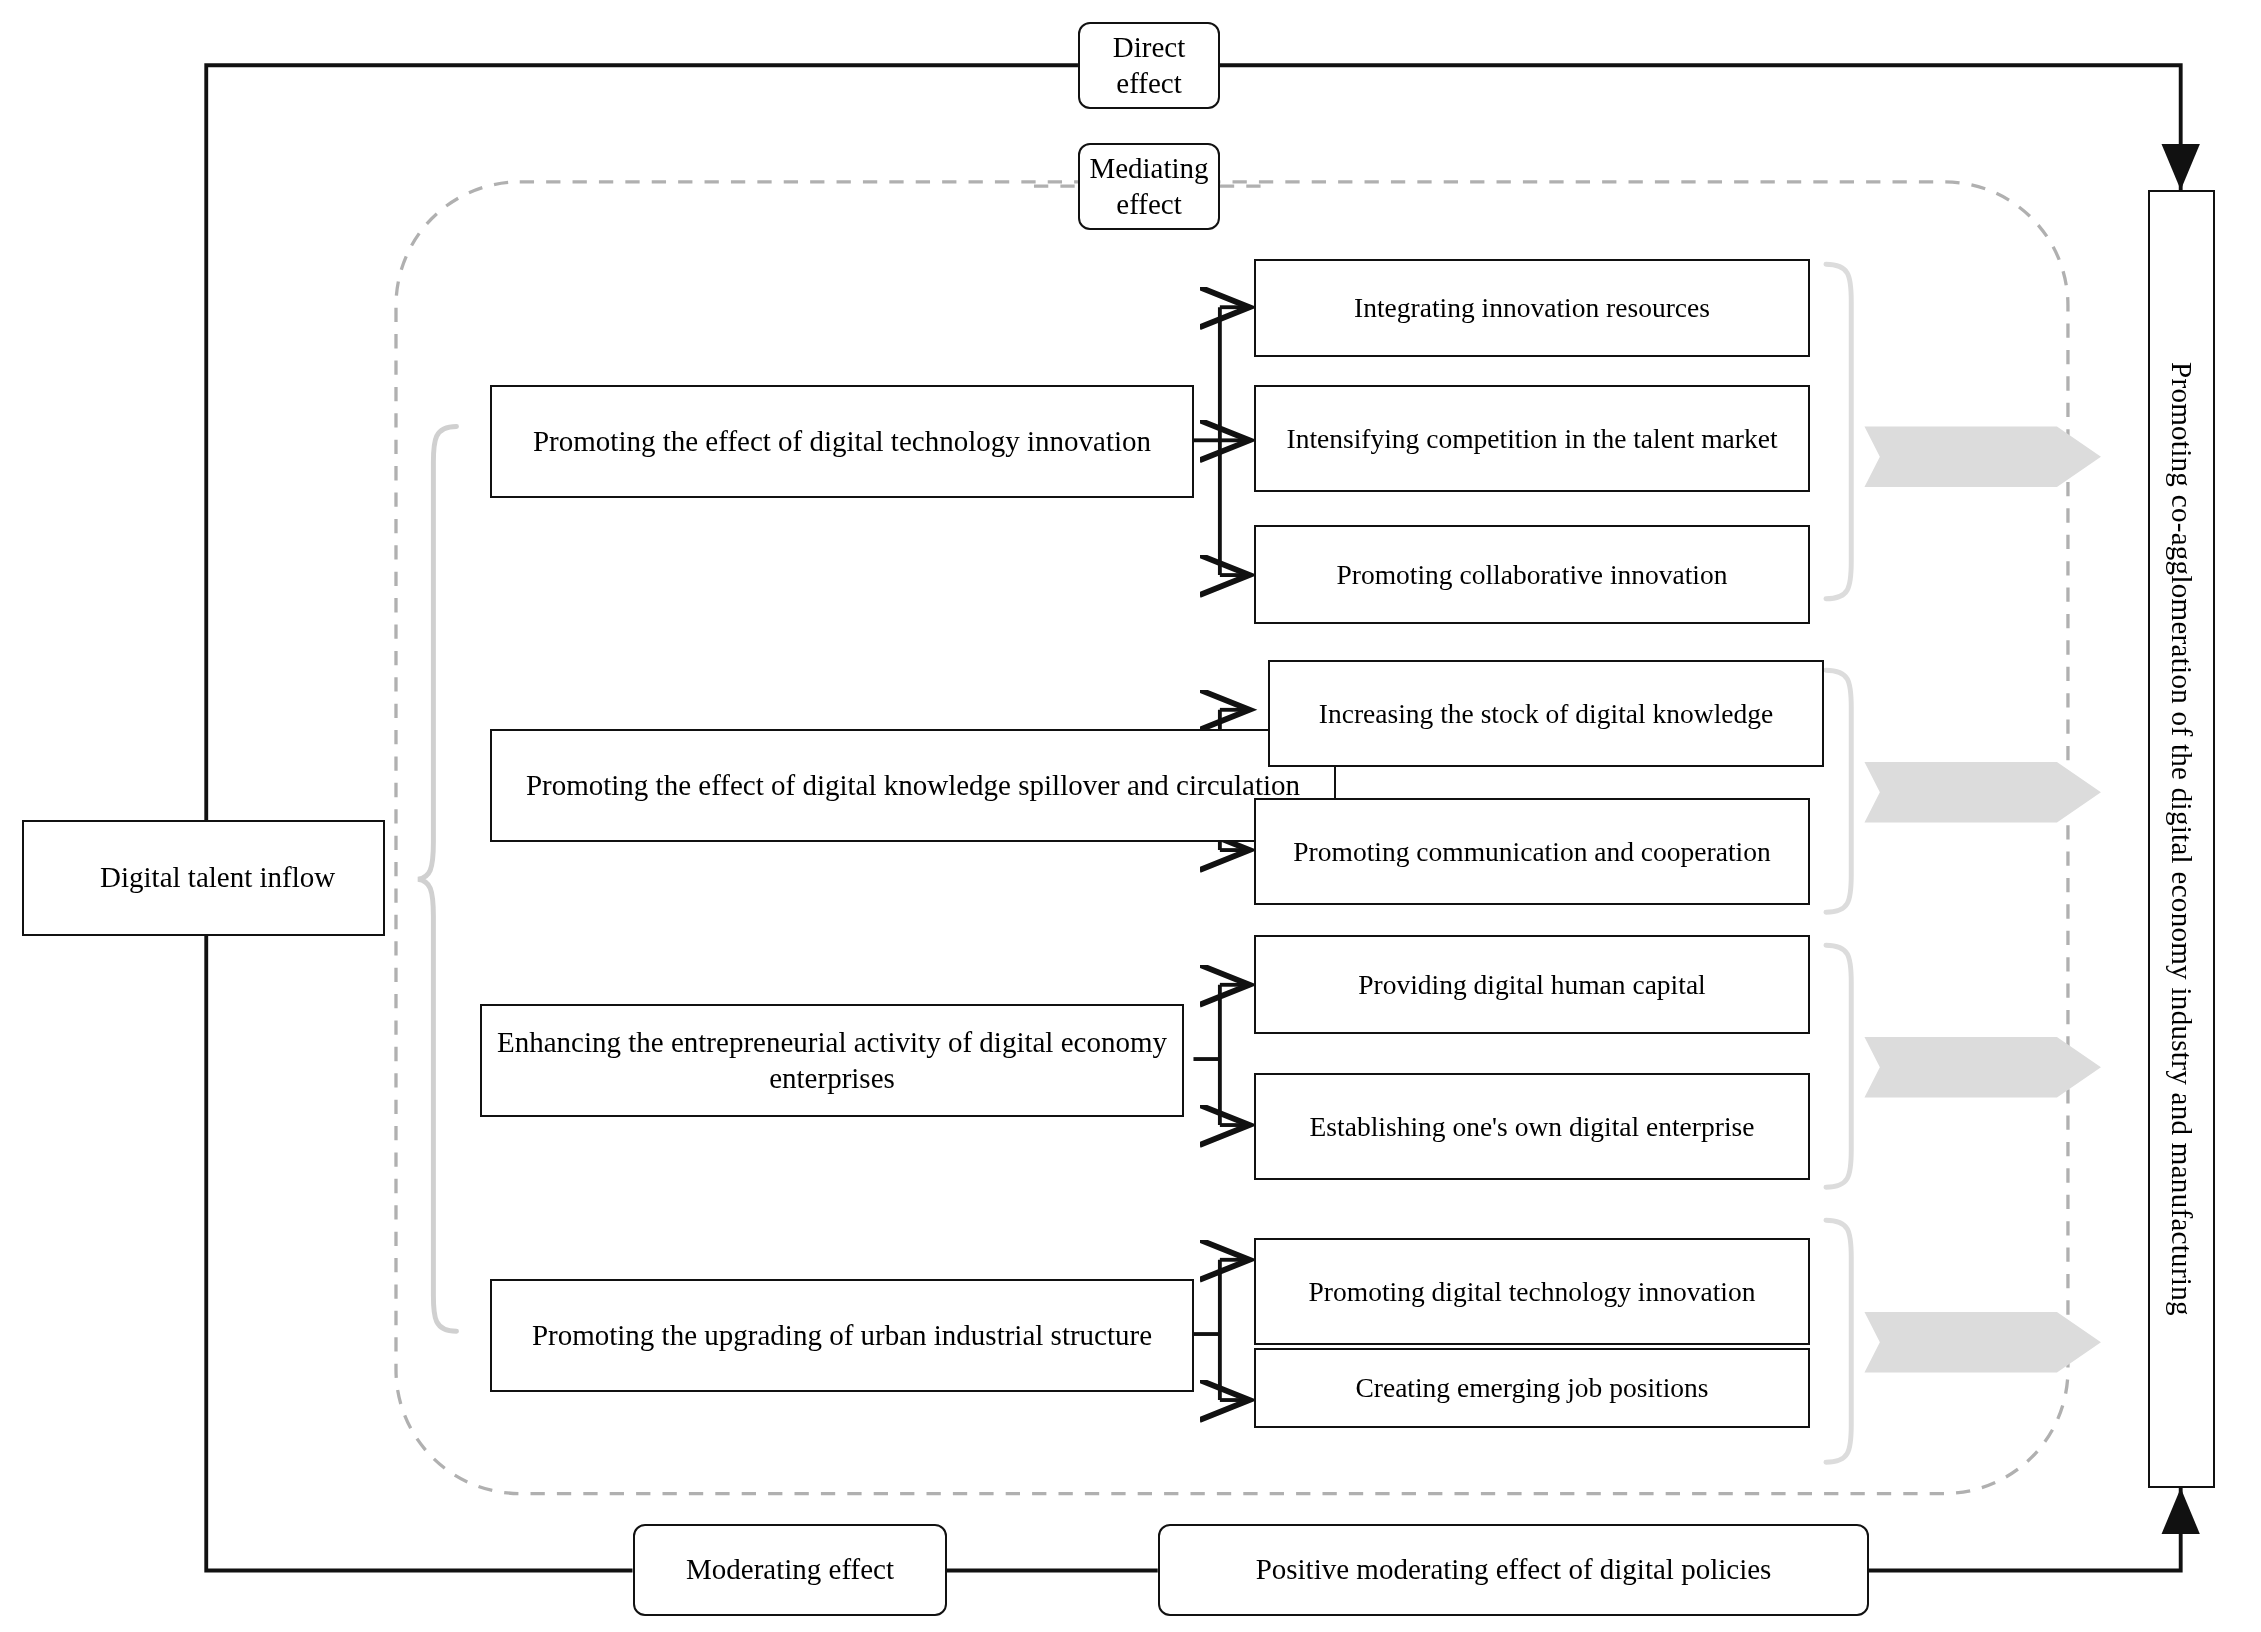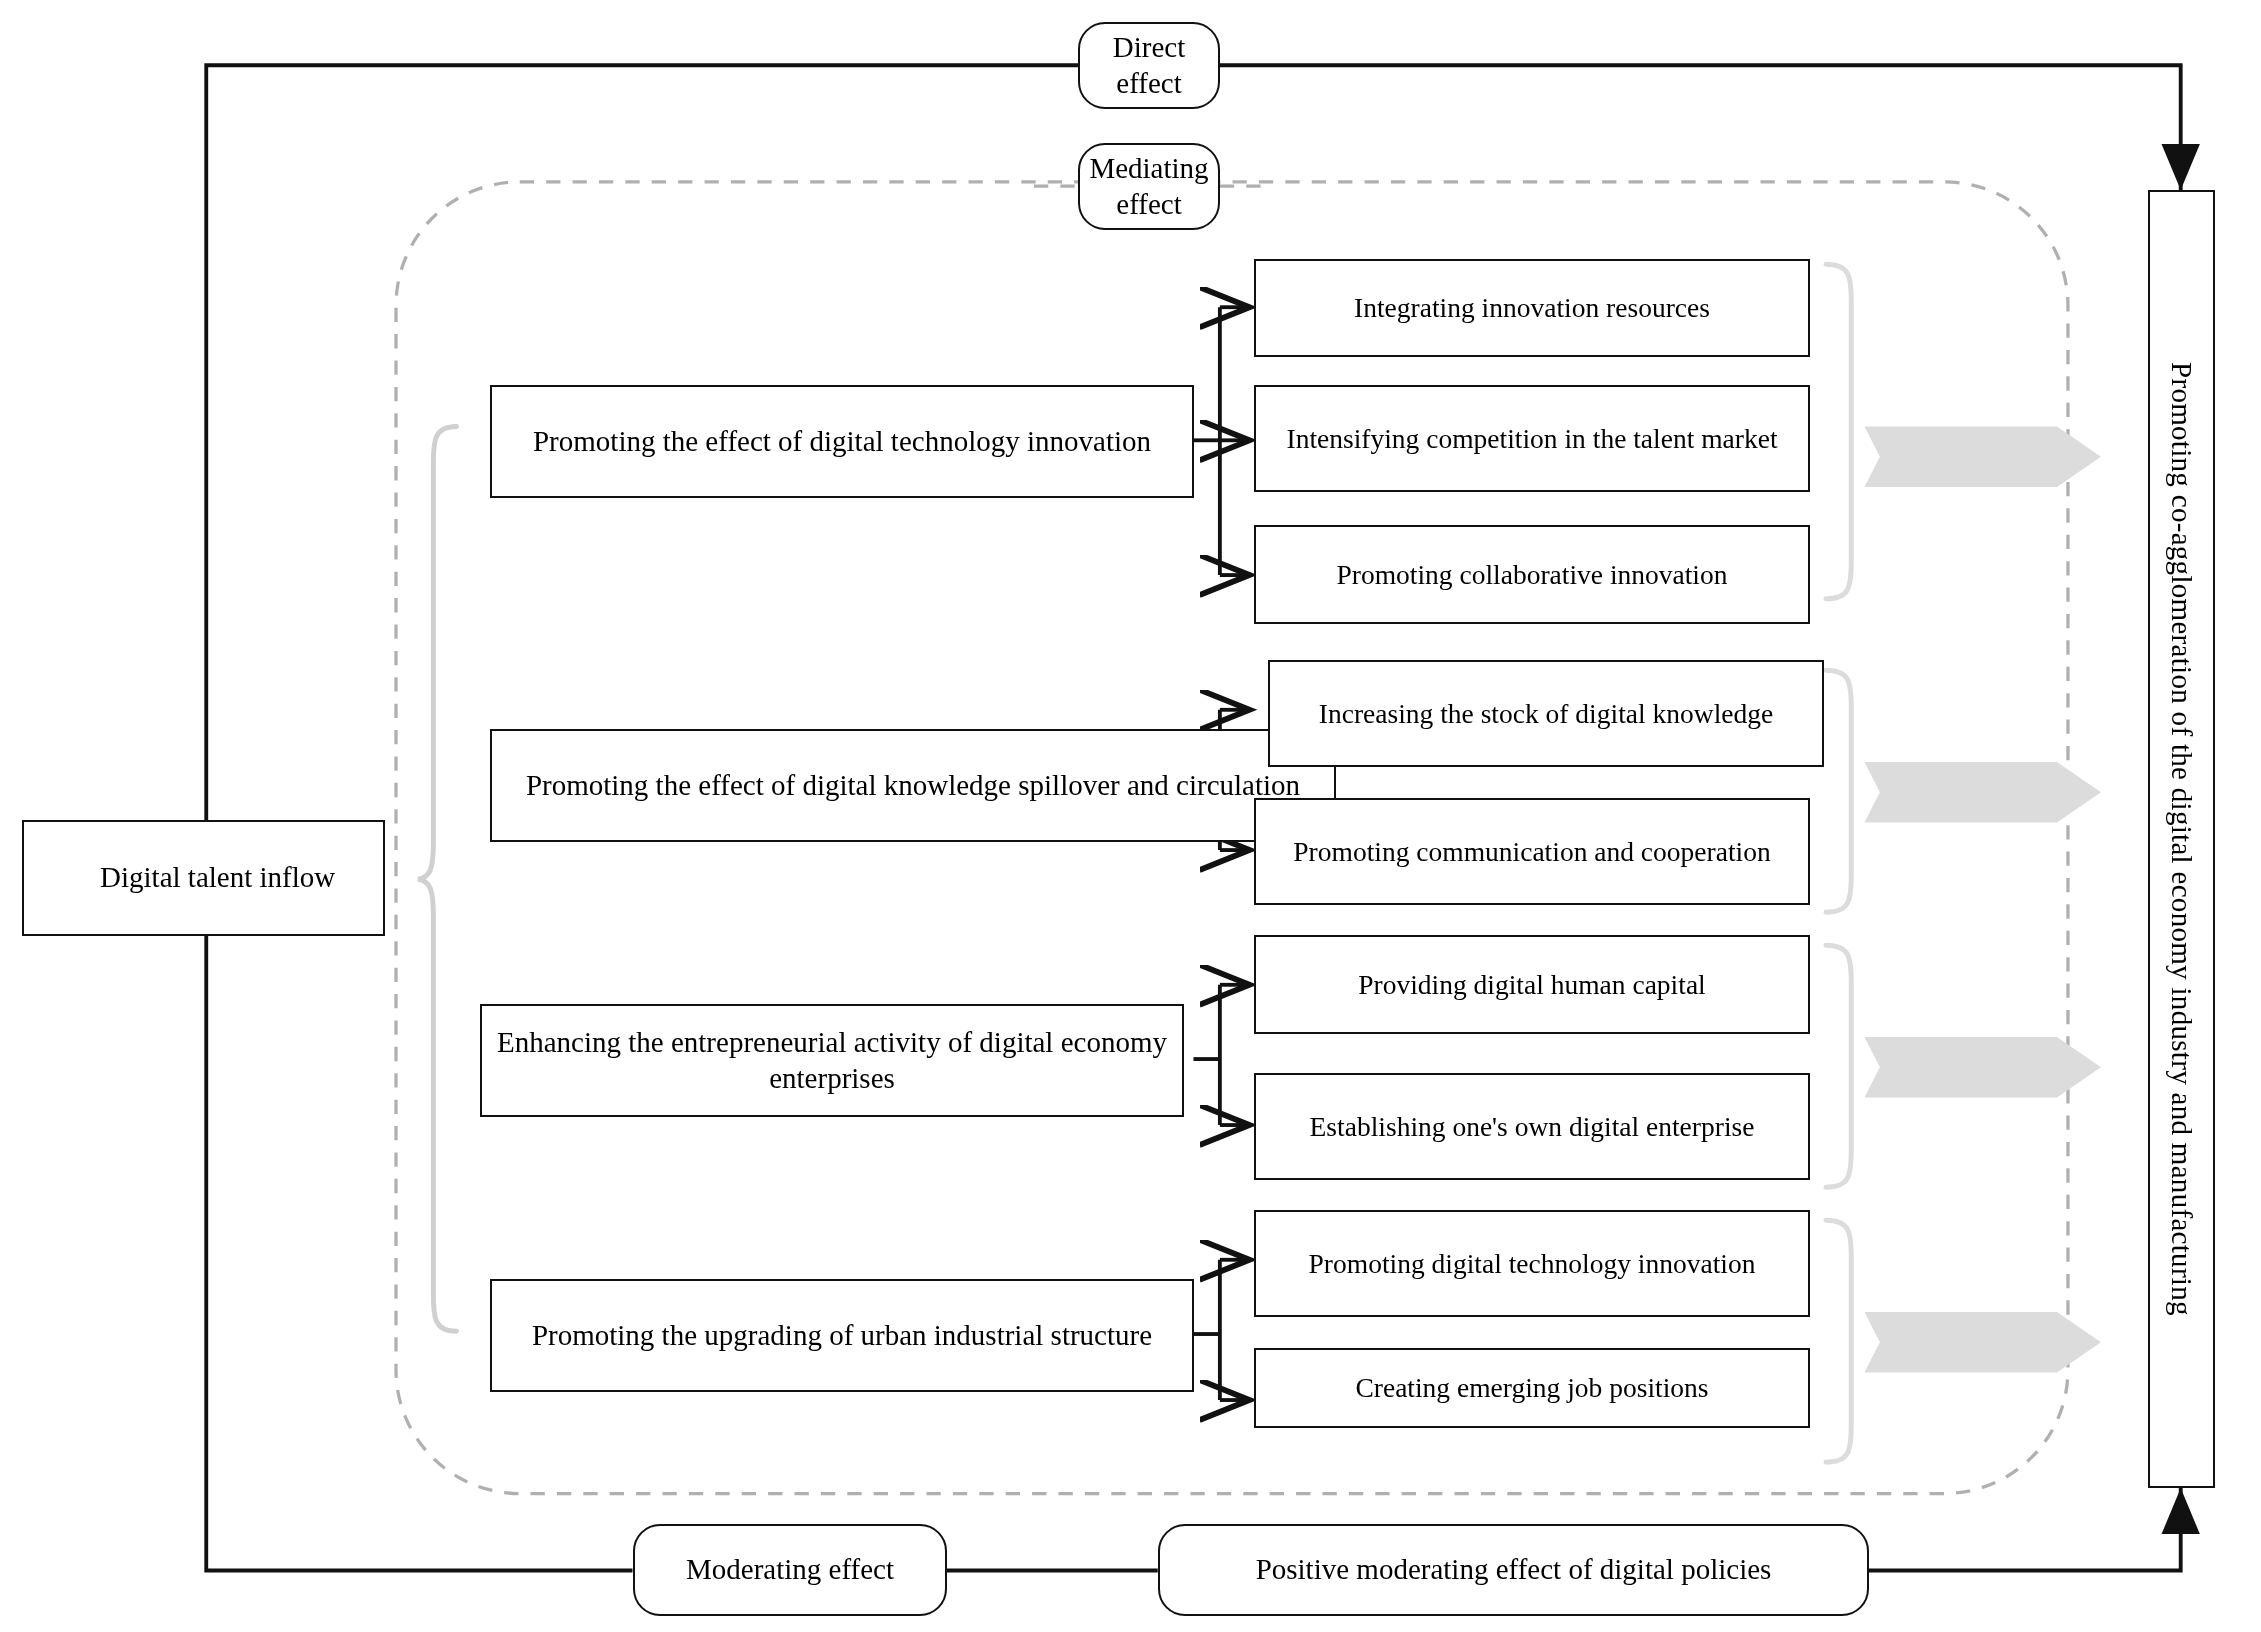--- a/index.html
+++ b/index.html
@@ -6,21 +6,21 @@
   html,body{margin:0;padding:0;background:#ffffff;}
   body{font-family:"Liberation Serif","DejaVu Serif",serif;color:#000;}
   #canvas{position:relative;width:2261px;height:1633px;background:#fff;overflow:hidden;}
   svg.layer{position:absolute;left:0;top:0;width:2261px;height:1633px;pointer-events:none;}
 
   .node{position:absolute;box-sizing:border-box;background:#ffffff;border:2.2px solid #111111;
         display:flex;align-items:center;justify-content:center;text-align:center;
         line-height:1.22;padding:2.2px 7.7px;}
   .node span{display:block;}
 
-  .rounded{border-radius:27px;}
+  .rounded{border-radius:12px;}
 
   
   #src{font-size:29px;}
   
   .mediator{font-size:29px;}
   
   .sub{font-size:27.5px;}
   
   .pill{font-size:29px;}
 
@@ -192,21 +192,21 @@
     <span>Promoting communication and cooperation</span>
   </div>
 
   <div class="node sub" style="left:1254px;top:935px;width:556px;height:99px;">
     <span>Providing digital human capital</span>
   </div>
   <div class="node sub" style="left:1254px;top:1073px;width:556px;height:107px;">
     <span>Establishing one's own digital enterprise</span>
   </div>
 
-  <div class="node sub" style="left:1254px;top:1210px;width:556px;height:107px;">
+  <div class="node sub" style="left:1254px;top:1238px;width:556px;height:107px;">
     <span>Promoting digital technology innovation</span>
   </div>
   <div class="node sub" style="left:1254px;top:1348px;width:556px;height:80px;">
     <span>Creating emerging job positions</span>
   </div>
 
 </div>
 
 
 </body></html>

